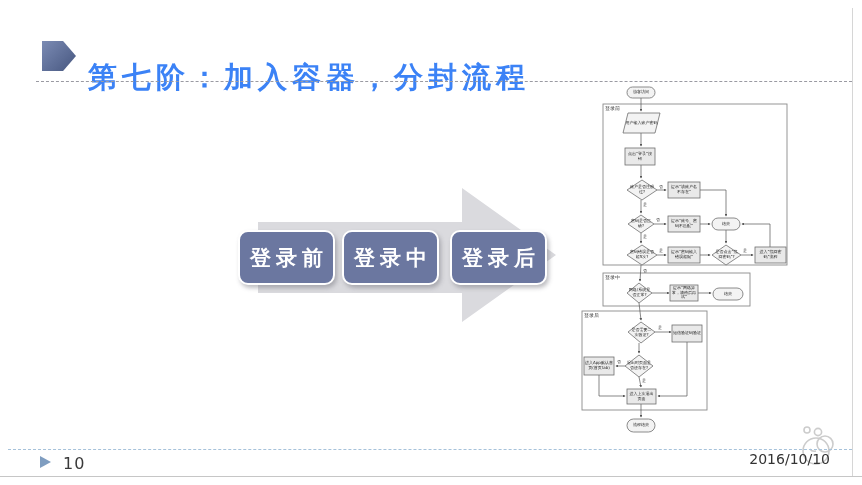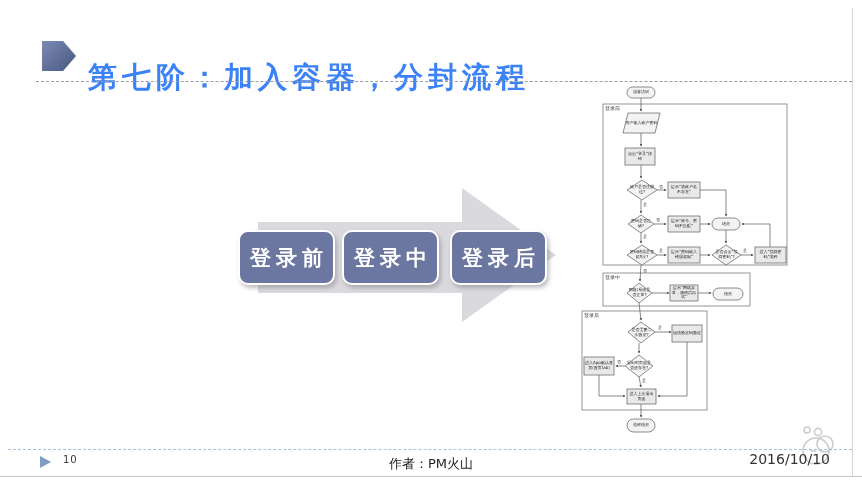--- a/index.html
+++ b/index.html
@@ -38,21 +38,21 @@
   .flowchart svg{position:absolute;left:0;top:0;}
   .fl-label{position:absolute;font-size:4px;line-height:4.6px;color:#222;
     display:flex;align-items:center;justify-content:center;text-align:center;overflow:hidden;}
   .fl-cont-label{position:absolute;font-size:5px;line-height:5px;color:#333;}
   .fl-branch{position:absolute;font-size:4px;line-height:4px;color:#333;}
 
   
   .footer-dash{position:absolute;left:8px;top:449px;width:844px;height:0;border-top:1px dashed #a6c2da;}
   .footer-tri{position:absolute;left:40px;top:456px;width:0;height:0;
     border-left:11px solid #7f9dc0;border-top:6px solid transparent;border-bottom:6px solid transparent;}
-  .page-num{position:absolute;left:63px;top:454px;font-size:10px;color:#3a3a3a;letter-spacing:1px;}
+  .page-num{position:absolute;left:63px;top:454px;font-size:16px;color:#3a3a3a;letter-spacing:1px;}
   .author{position:absolute;left:0;top:455px;width:862px;text-align:center;font-size:13px;color:#222;}
   .date{position:absolute;right:32px;top:451px;font-size:14px;color:#333;}
   .watermark{position:absolute;right:18px;top:419px;display:flex;align-items:center;}
   .watermark-text{font-size:31px;font-weight:bold;letter-spacing:2px;color:#e2e2e2;
     -webkit-text-stroke:1px #cccccc;}
 </style>
 </head>
 <body>
 
 <div class="slide">
@@ -181,18 +181,17 @@
       <circle cx="33" cy="25" r="8"></circle>
       <circle cx="15" cy="11" r="3"></circle>
       <circle cx="26" cy="13" r="3.6"></circle>
       <path d="M18 30 q2 3 6 2"></path>
     </svg>
   </div>
 
   <div class="footer-dash"></div>
   <div class="footer-tri"></div>
   <div class="page-num">10</div>
-  <div class="author">作者：PM火山</div>
   <div class="date">2016/10/10</div>
 
   <div class="edge-bottom"></div>
   <div class="edge-right"></div>
 </div>
 
 </body></html>

